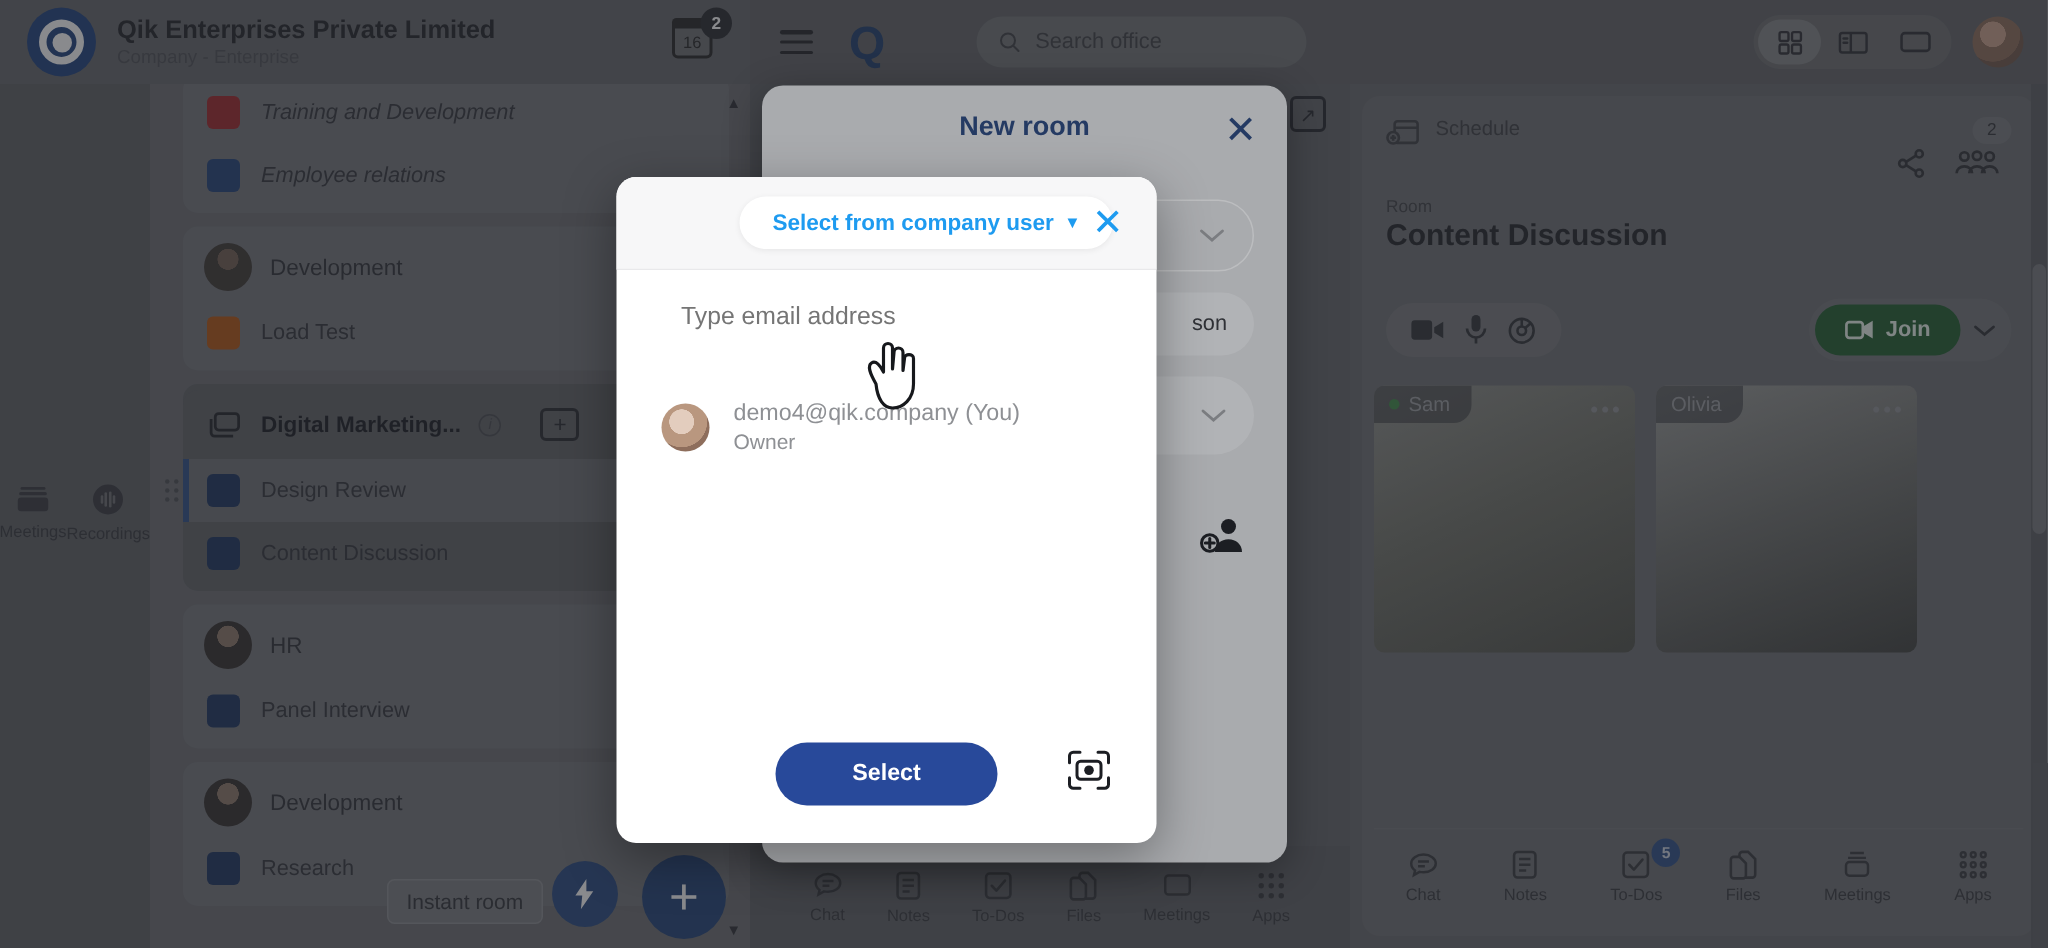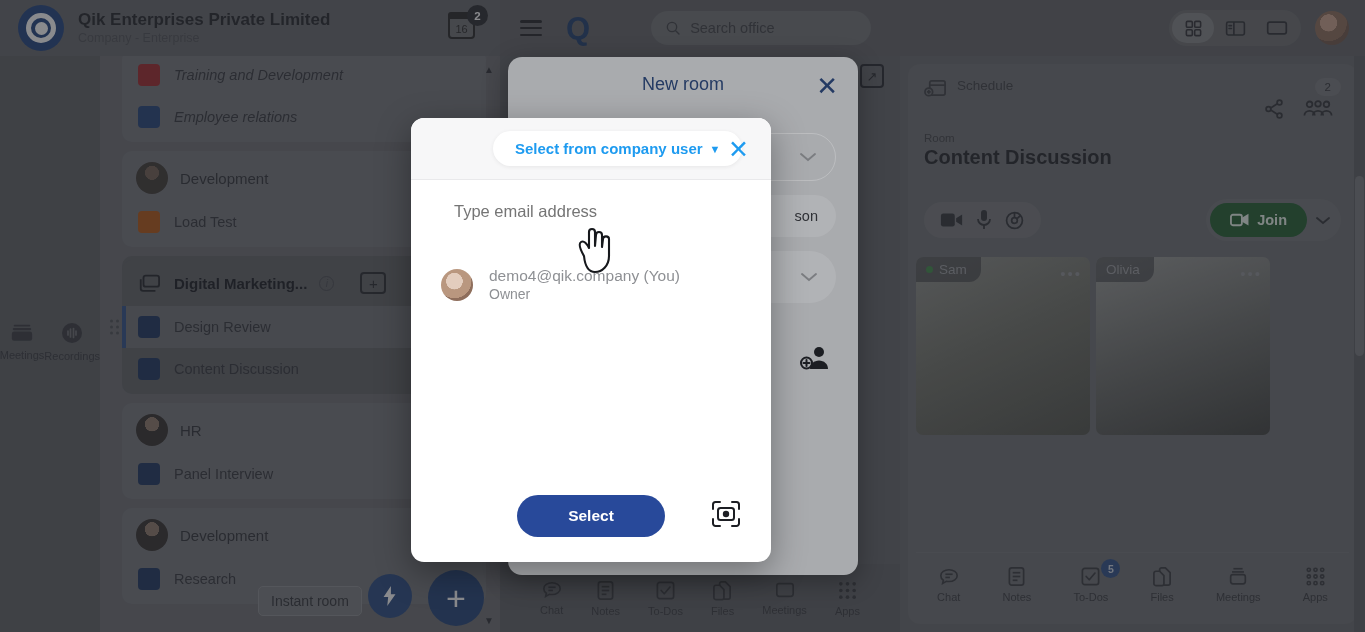--- a/index.html
+++ b/index.html
@@ -89,31 +89,31 @@
   .rhead-top{display:flex;align-items:flex-start;gap:10px;}
   .sched{font-size:13.5px;color:#3a3c41;}
   .headbadge{margin-left:auto;background:#76787c;border-radius:11px;font-size:11.5px;color:#2f3136;padding:3px 10px;}
   .icrow{display:flex;gap:18px;justify-content:flex-end;padding-right:8px;margin-top:-2px;}
   .roomlbl{font-size:11.5px;color:#3c3e43;margin-top:12px;}
   .roomtitle{font-size:20px;font-weight:700;color:#1e2025;margin-top:2px;}
   .rcontrols{display:flex;align-items:center;gap:14px;padding:12px 16px;margin-top:18px;}
   .ctrlgroup{display:flex;align-items:center;gap:12px;background:rgba(255,255,255,.07);border-radius:20px;padding:7px 16px;}
   .joinwrap{margin-left:auto;display:flex;align-items:center;gap:8px;background:rgba(255,255,255,.05);border-radius:22px;padding:4px 10px 4px 4px;}
   .joinbtn{background:#1d5c2c;color:#e9f3ea;border-radius:20px;padding:9px 20px;font-size:14.5px;font-weight:700;display:flex;align-items:center;gap:8px;}
-  .tiles{display:flex;gap:6px;padding:0 8px;margin-top:4px;}
+  .tiles{display:flex;gap:14px;padding:0 8px;margin-top:4px;}
   .tile{width:174px;height:178px;border-radius:7px;position:relative;overflow:hidden;}
   .tile .nm{position:absolute;left:0;top:0;background:rgba(45,47,52,.55);border-radius:0 0 12px 0;padding:5px 14px 5px 10px;font-size:13.5px;color:#9a9ca0;display:flex;align-items:center;gap:6px;}
   .dot{width:7px;height:7px;border-radius:50%;background:#3c8a46;display:inline-block;}
   .dots3{position:absolute;right:8px;top:8px;color:#8e9094;letter-spacing:2px;font-size:15px;}
   .rtoolbar{position:absolute;left:8px;right:8px;bottom:8px;height:64px;display:flex;align-items:center;justify-content:space-around;border-top:1px solid rgba(255,255,255,.05);}
   .badge-s{position:absolute;right:-12px;top:-7px;background:#2b4d86;color:#cfd6e3;border-radius:50%;width:19px;height:19px;font-size:10.5px;display:flex;align-items:center;justify-content:center;font-weight:700;}
 
   
   .modal-room{position:absolute;left:508px;top:57px;width:350px;height:518px;background:#a9abae;border-radius:14px;z-index:50;box-shadow:0 6px 26px rgba(0,0,0,.3);}
-  .mr-title{text-align:center;font-size:18px;font-weight:400;color:#243a63;padding-top:17px;}
+  .mr-title{text-align:center;font-size:18px;font-weight:700;color:#243a63;padding-top:17px;}
   .mr-close{position:absolute;right:20px;top:16px;font-size:26px;color:#243a63;line-height:1;font-weight:300;}
   .mr-field{margin:26px 22px 0 22px;height:48px;border-radius:24px;border:1px solid rgba(255,255,255,.22);display:flex;align-items:center;justify-content:flex-end;padding:0 18px;color:#8e9094;}
   .mr-pill{margin:14px 22px 0 22px;height:42px;border-radius:21px;background:rgba(255,255,255,.10);display:flex;align-items:center;padding:0 18px;font-size:14.5px;color:#2f3136;justify-content:flex-end;}
   .mr-pill2{margin:14px 22px 0 22px;height:52px;border-radius:26px;background:rgba(255,255,255,.10);display:flex;align-items:center;padding:0 18px;gap:10px;}
   .mr-swatch{width:34px;height:28px;border-radius:6px;background:#1e3f75;margin-left:56px;}
   .mr-adduser{position:absolute;right:28px;bottom:200px;}
 
   
   .modal-sel{position:absolute;left:411px;top:118px;width:360px;height:444px;background:#fff;border-radius:13px;z-index:70;box-shadow:0 10px 34px rgba(0,0,0,.35);display:flex;flex-direction:column;}
   .ms-head{height:62px;background:#f7f7f8;border-bottom:1px solid #e9e9eb;border-radius:13px 13px 0 0;display:flex;align-items:center;position:relative;}

